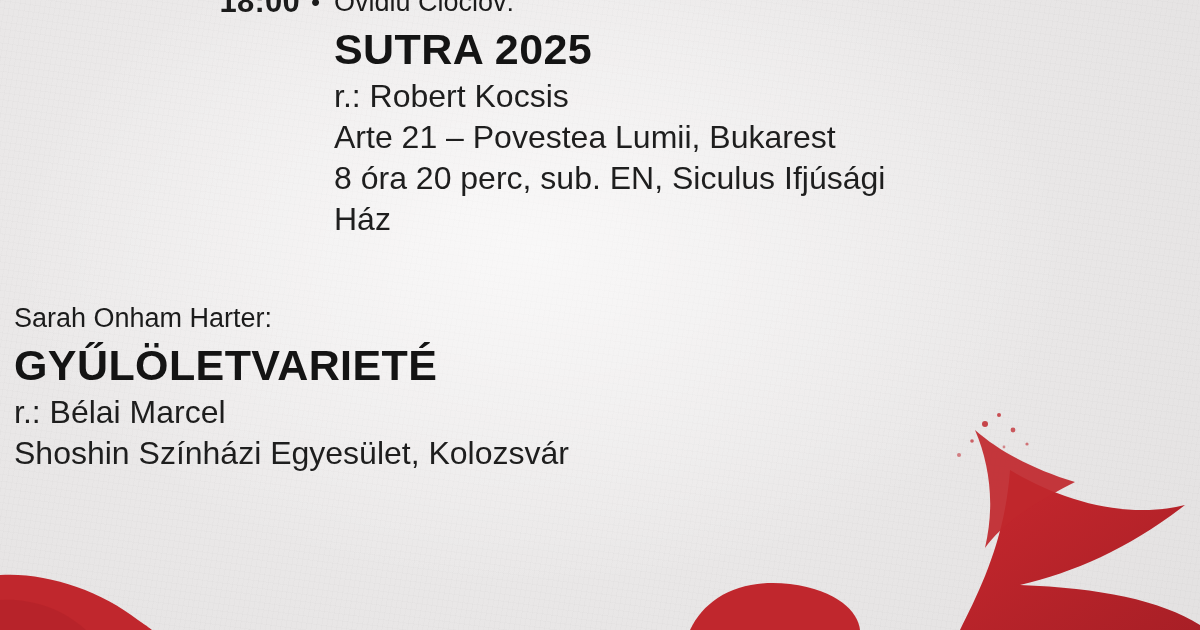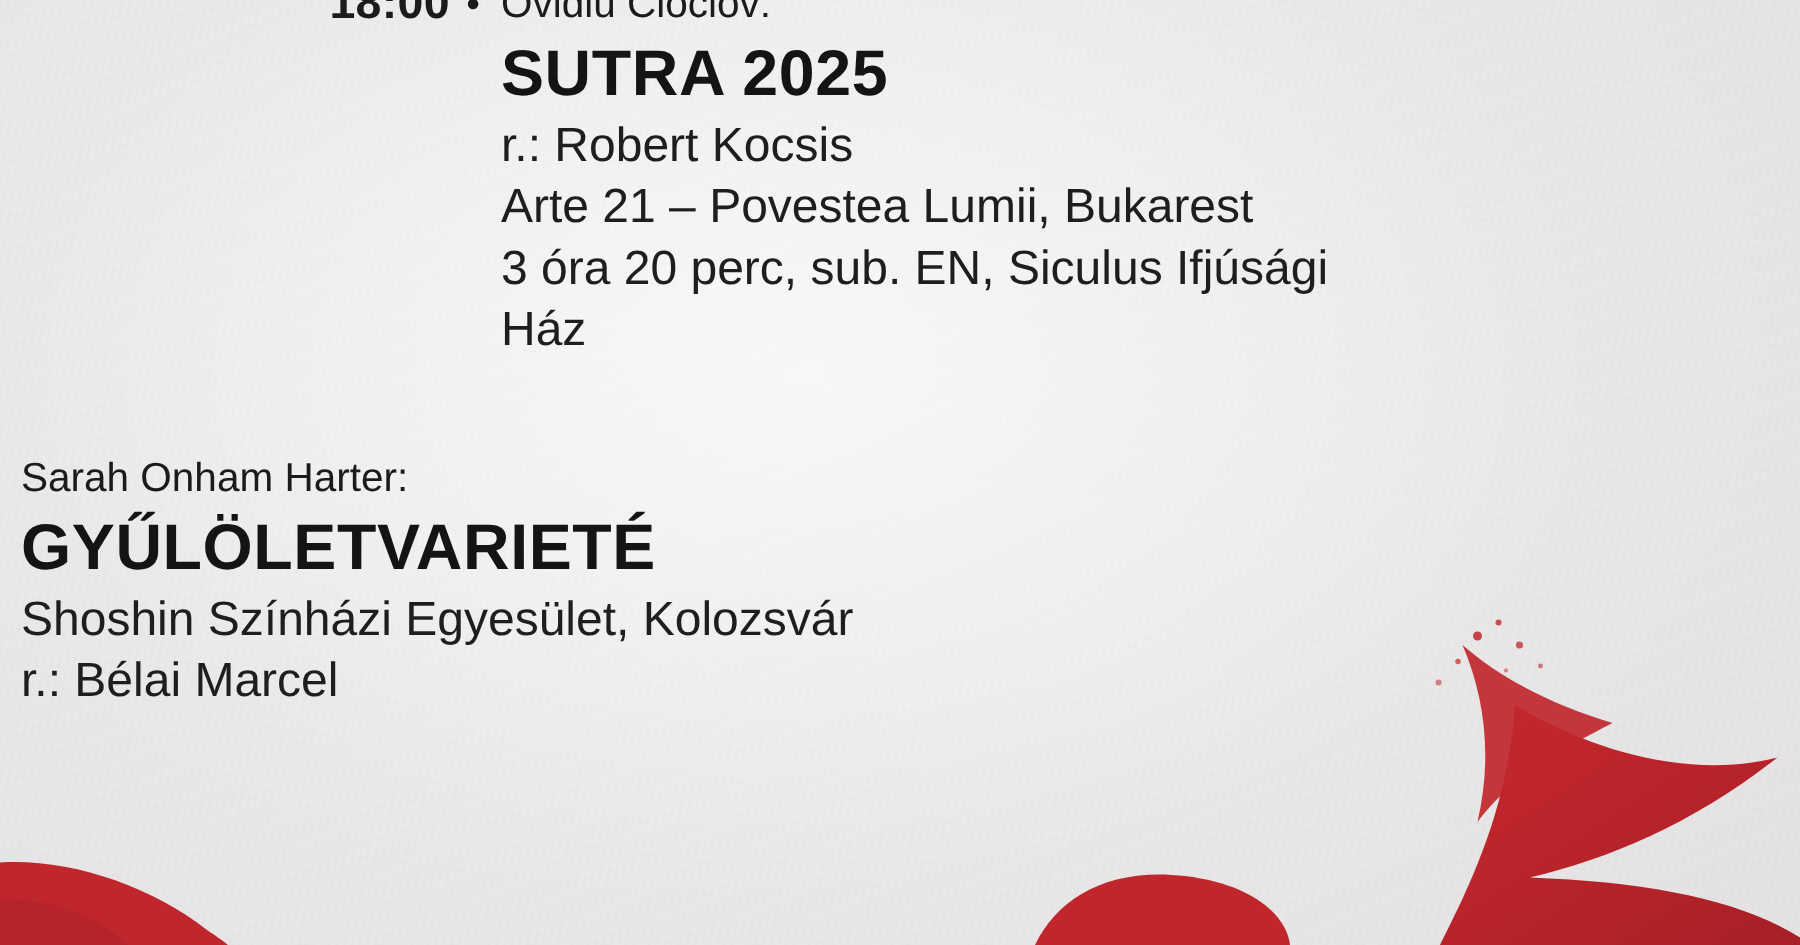--- a/index.html
+++ b/index.html
@@ -154,27 +154,27 @@
 
     <div class="entry entry-1">
       <div class="time-col">
         <span class="time">18:00</span><span class="bullet">•</span>
       </div>
       <div class="detail-col">
         <div class="author">Ovidiu Cioclov:</div>
         <div class="title">SUTRA 2025</div>
         <div class="meta">r.: Robert Kocsis</div>
         <div class="meta">Arte 21 – Povestea Lumii, Bukarest</div>
-        <div class="meta">3 óra 20 perc, sub. EN, Siculus Ifjúsági Ház</div>
+        <div class="meta">8 óra 20 perc, sub. EN, Siculus Ifjúsági Ház</div>
       </div>
     </div>
 
     <div class="entry entry-2">
       <div class="detail-col">
         <div class="author">Sarah Onham Harter:</div>
         <div class="title">GYŰLÖLETVARIETÉ</div>
+        <div class="meta">r.: Bélai Marcel</div>
         <div class="meta">Shoshin Színházi Egyesület, Kolozsvár</div>
-        <div class="meta">r.: Bélai Marcel</div>
       </div>
     </div>
 
   </div>
 </div>
 
 </body></html>

